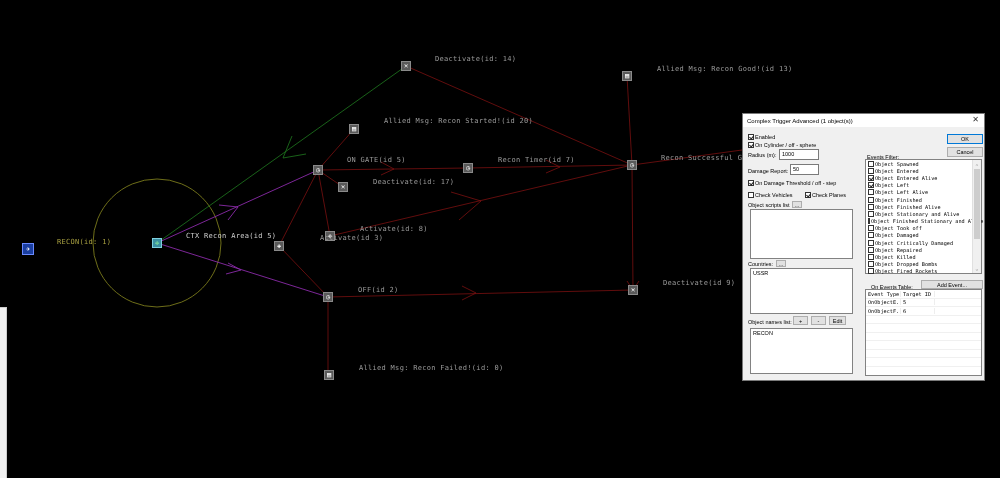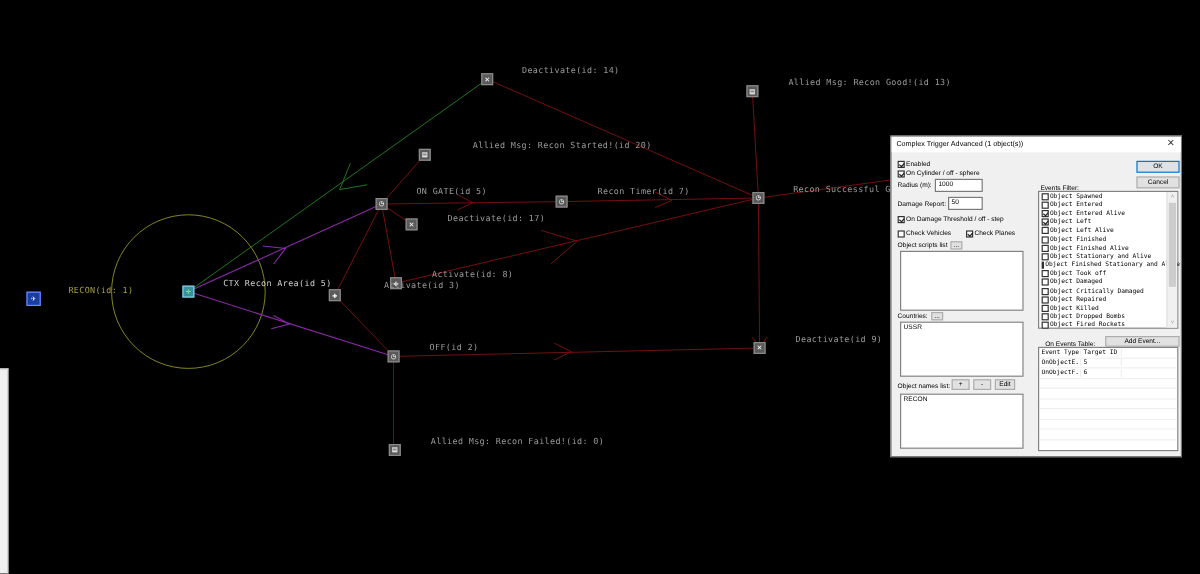--- a/index.html
+++ b/index.html
@@ -81,21 +81,21 @@
 <div class="node plane" style="left:22px;top:243px">✈</div>
 <div class="lbl yellow" style="left:33px;top:238px">RECON(id: 1)</div>
 
 <div class="node area" style="left:152px;top:238px">✛</div>
 <div class="lbl white" style="left:162px;top:232px">CTX Recon Area(id 5)</div>
 
 <div class="node" style="left:401px;top:61px">✕</div>
 <div class="lbl" style="left:411px;top:55px">Deactivate(id: 14)</div>
 
 <div class="node" style="left:349px;top:124px">▤</div>
-<div class="lbl" style="left:370px;top:117px">Allied Msg: Recon Started!(id 20)</div>
+<div class="lbl" style="left:360px;top:117px">Allied Msg: Recon Started!(id 20)</div>
 
 <div class="node" style="left:313px;top:165px">◷</div>
 <div class="lbl" style="left:323px;top:156px">ON GATE(id 5)</div>
 
 <div class="node" style="left:338px;top:182px">✕</div>
 <div class="lbl" style="left:349px;top:178px">Deactivate(id: 17)</div>
 
 <div class="node" style="left:325px;top:231px">✚</div>
 <div class="lbl" style="left:336px;top:225px">Activate(id: 8)</div>
 

